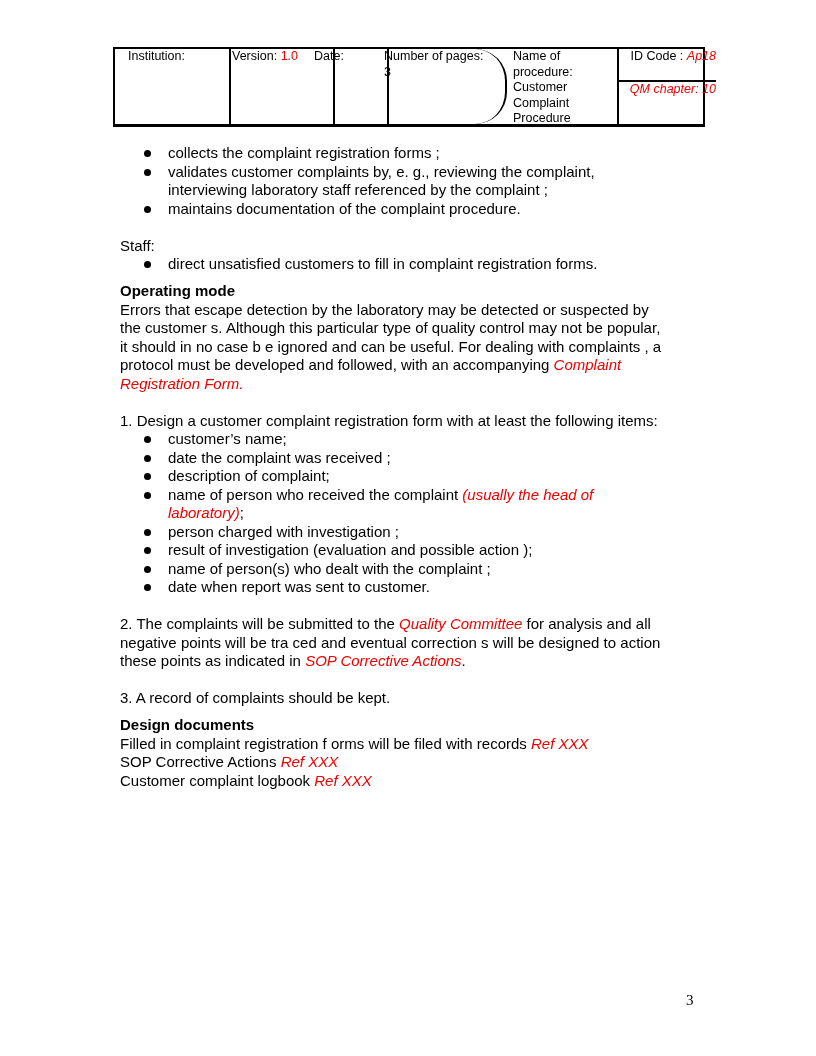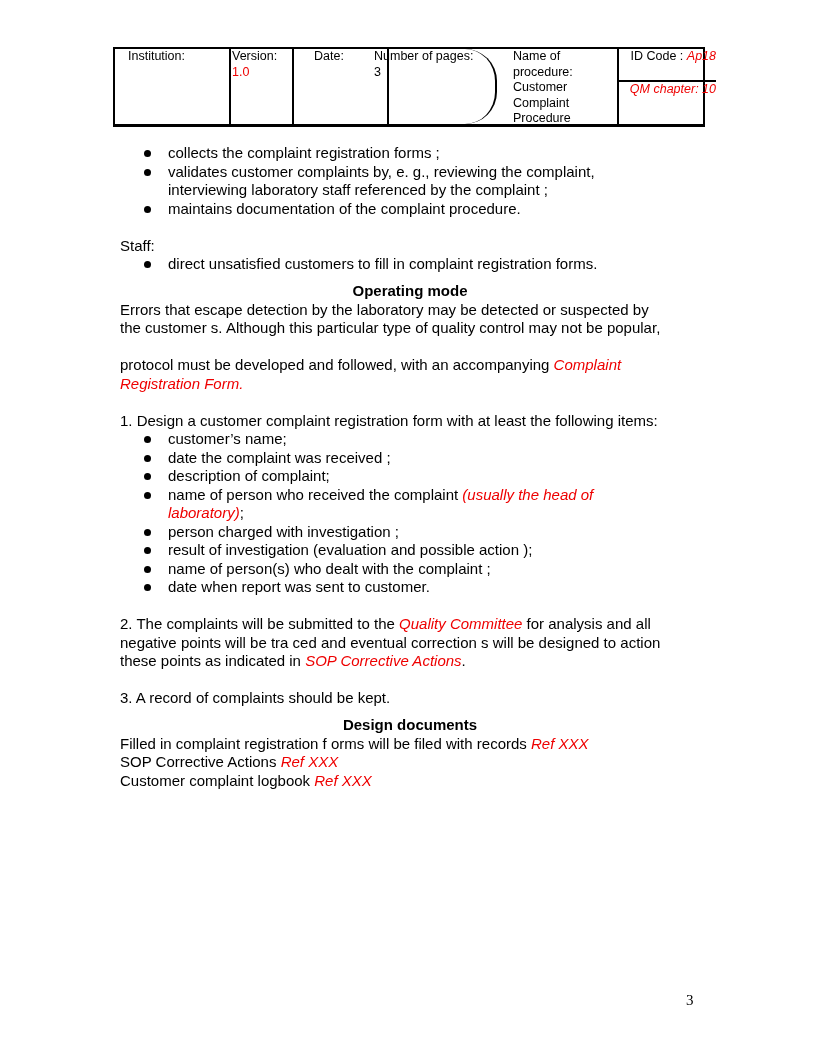--- a/index.html
+++ b/index.html
@@ -7,40 +7,40 @@
          font-family: "Liberation Sans", sans-serif; color: #000; }
   .page { position: absolute; left: 0; top: 0; width: 816px; height: 1056px; }
 
   
   .hdr { position: absolute; left: 113px; top: 47px; width: 592px; height: 80px;
          border: 2px solid #000; border-bottom: 3px solid #000; box-sizing: border-box; }
   .cell { position: absolute; top: 0; bottom: 0; border-right: 2px solid #000;
           font-size: 12.5px; line-height: 15.5px; padding: 0 0 0 1px; box-sizing: border-box; margin-left: 12px; }
   .cell:last-child { border-right: none; }
   .c1 { left: 0;   width: 104px; }
-  .c2 { left: 104px; width: 63px; }
+  .c2 { left: 104px; width: 104px; }
   .c3 { left: 186px; width: 76px; }
-  .c4 { left: 246px; width: 124px; border-radius: 32px; }
+  .c4 { left: 256px; width: 124px; border-radius: 32px; }
   .c5 { left: 385px; width: 107px; }
   .c6 { left: 492px; width: 97px; border-right: none; padding: 0; text-align: right; }
   .c6 .top { height: 31px; border-bottom: 2px solid #000; padding-left: 1px; }
   .c6 .bot { padding-left: 1px; padding-top: 0; }
   .red { color: #ee0000; }
   .it { font-style: italic; }
 
   
   .body { position: absolute; left: 120px; top: 144px; width: 580px;
           font-size: 15px; line-height: 18.5px; }
   ul { list-style: none; margin: 0; padding: 0; }
   li { position: relative; padding-left: 48px; }
   li .bullet { position: absolute; left: 24px; top: 6px; width: 7px; height: 7px;
                border-radius: 50%; background: #000; }
   p { margin: 0; }
   .gap { height: 18.5px; }
-  h3 { font-size: 15px; font-weight: bold; margin: 0; padding-top: 7px; line-height: 20px; text-align: center; }
+  h3 { font-size: 15px; font-weight: bold; margin: 0; padding-top: 7px; line-height: 20px; }
   .pagenum { position: absolute; left: 686px; top: 992px; font-family: "Liberation Serif", serif;
              font-size: 15px; }
 </style>
 </head>
 <body>
 
 <div class="page">
 
   <div class="hdr">
     <div class="cell c1">
@@ -82,21 +82,21 @@
     <div class="gap"></div>
     <p>Staff:</p>
     <ul>
       <li><span class="bullet"></span><span>direct unsatisfied customers to fill in complaint registration forms.</span></li>
     </ul>
 
     <h3>Operating mode</h3>
     <p>
       <span>Errors that escape detection by the laboratory may be detected or suspected by</span><br>
       <span>the customer s. Although this particular type of quality control may not be popular,</span><br>
-      <br>
+      <span>it should in no case b e ignored and can  be useful. For dealing with complaints  , a</span><br>
       <span>protocol must be  developed and followed,  with an accompanying  </span><span class="red it">Complaint</span><br>
       <span class="red it">Registration Form.</span>
     </p>
     <div class="gap"></div>
     <p>1. Design a customer complaint registration form with at least the following items:</p>
     <ul>
       <li><span class="bullet"></span><span>customer’s name;</span></li>
       <li><span class="bullet"></span><span>date the complaint was received ;</span></li>
       <li><span class="bullet"></span><span>description of complaint;</span></li>
       <li><span class="bullet"></span><span>name of person who received the complaint   </span><span class="red it">(usually the head of</span><br><span class="red it">laboratory)</span><span>;</span></li>

